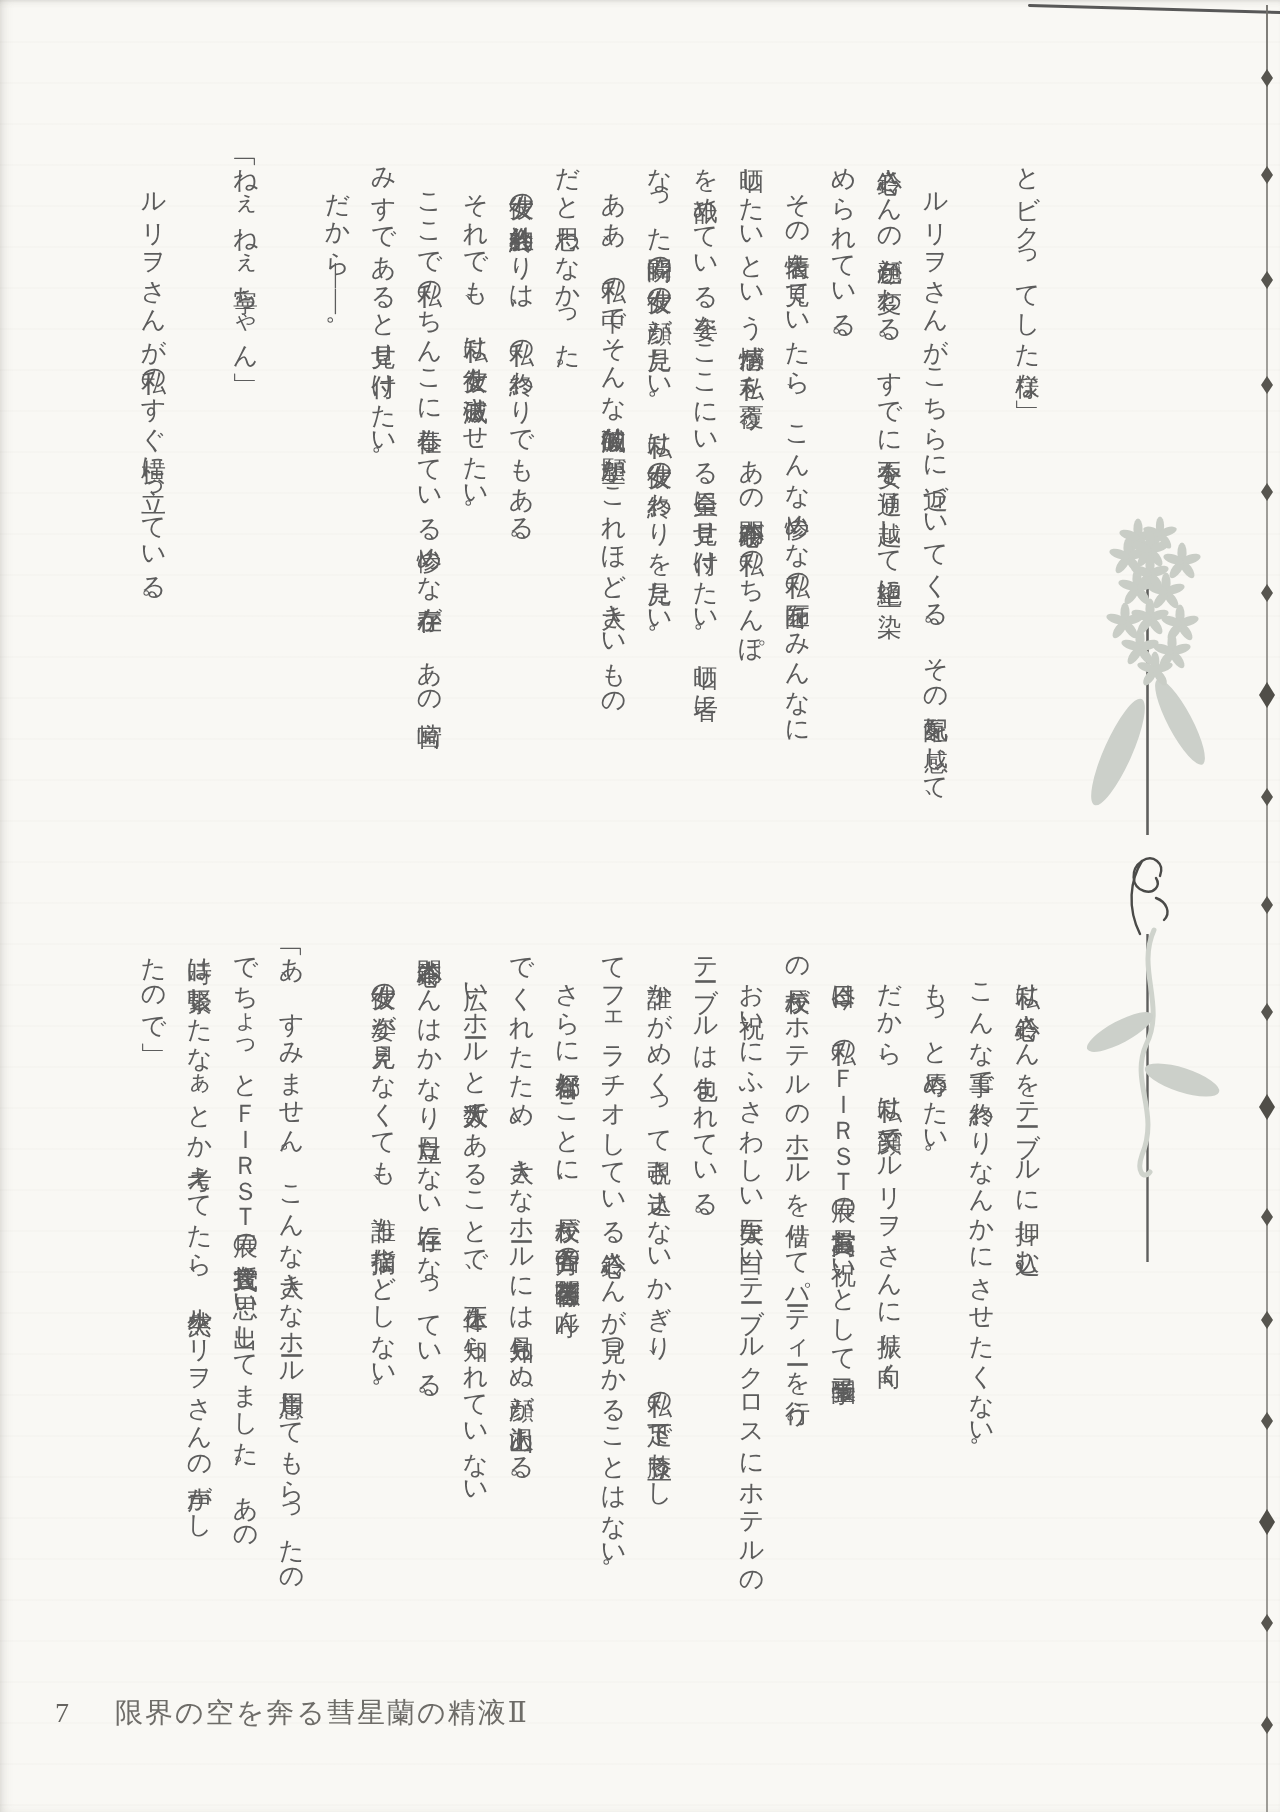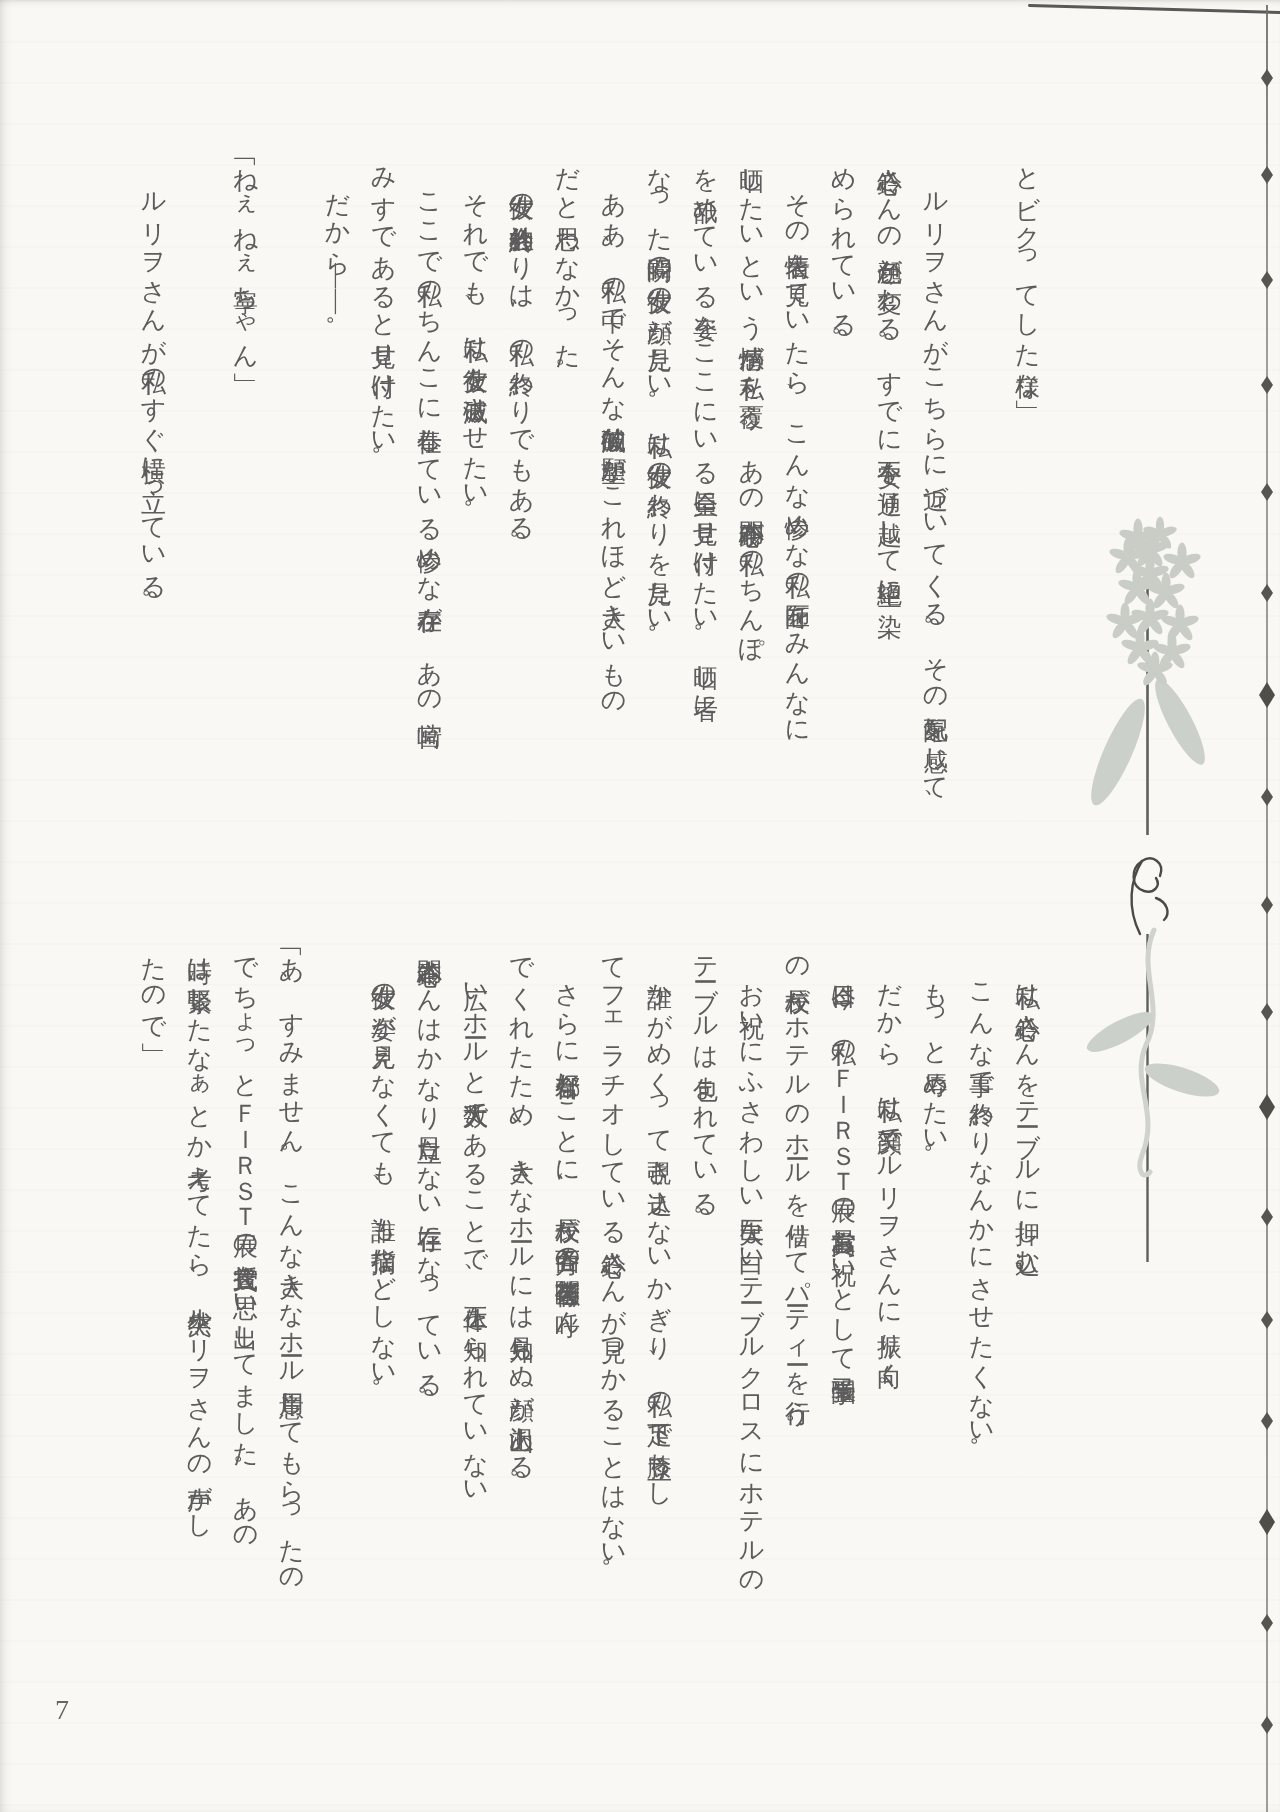--- a/index.html
+++ b/index.html
@@ -176,15 +176,16 @@
       <p class="tline">　彼女の姿が見えなくても、誰も指摘などしない。</p>
       <p class="blank"></p>
       <p class="tline">「あ、すみません。こんな大きなホール用意してもらったの</p>
       <p class="tline">でちょっとＦＩＲＳＴ展の授賞式を思い出してました。あの</p>
       <p class="tline">時は緊張したなぁとか考えてたら、突然ルリヲさんの声がし</p>
       <p class="tline">たので」</p>
     </div>
 
   <div class="footer">
     <span class="pnum">7</span>
+    <span>限界の空を奔る彗星蘭の精液Ⅱ</span>
   </div>
 
 </div>
 
 </body></html>

